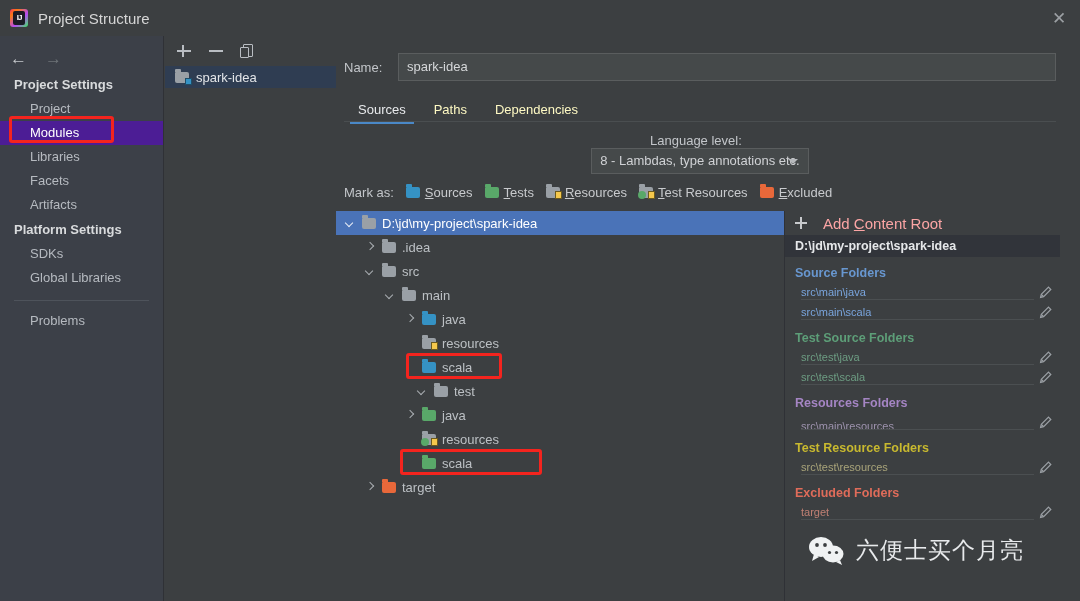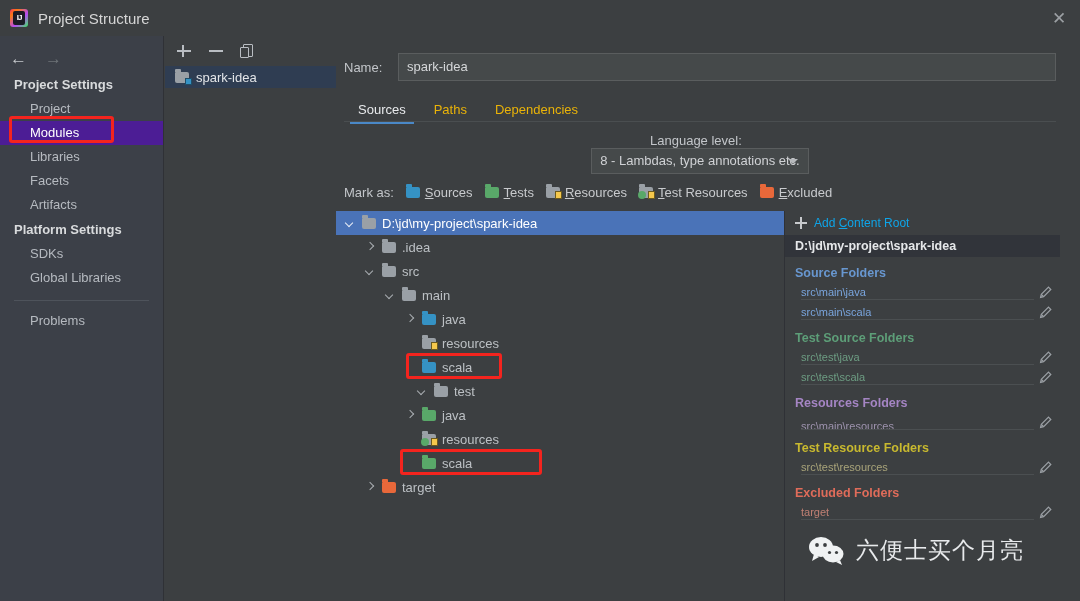--- a/index.html
+++ b/index.html
@@ -96,21 +96,21 @@
 
   #name-row { position:absolute; left:8px; top:16px; width:712px; height:30px; display:flex; align-items:center; }
   #name-label { width:54px; font-size:13px; color:#c3c6ca; }
   #name-input {
     flex:1; height:28px; background:#45494a; border:1px solid #5a5d5e;
     color:#d5d7d9; font-size:13px; padding:0 8px; line-height:26px;
     font-family:"Liberation Sans", sans-serif;
   }
 
   #tabs { position:absolute; left:8px; top:58px; width:712px; height:30px; display:flex; align-items:flex-end; }
-  .tab { padding:4px 14px 7px 14px; font-size:13px; color:#eab308; position:relative; }
+  .tab { padding:4px 14px 7px 14px; font-size:13px; color:#fef9c3; position:relative; }
   .tab.active { color:#e8eaec; }
   .tab.active::after {
     content:""; position:absolute; left:6px; right:6px; bottom:0; height:3px; background:#4a88c7;
   }
   #tabs-underline { position:absolute; left:8px; top:85px; width:712px; height:1px; background:#4a4e50; }
 
   #lang-row { position:absolute; left:8px; top:97px; width:712px; height:30px; display:flex; align-items:center;flex-direction:column; }
   #lang-label { width:100px; font-size:13px; color:#c3c6ca; }
   #lang-select {
     flex:1; height:26px; background:#45494a; border:1px solid #5a5d5e;
@@ -170,21 +170,21 @@
     border-right:1.6px solid #a9adb2; border-bottom:1.6px solid #a9adb2;
     transform:rotate(45deg);
   }
   .tree-row.selected .twisty.down::before { border-color:#e9eef6; }
 
   
   #rightpanel {
     position:absolute; left:448px; top:175px; width:276px; height:390px;
     background:#3c3f41; border-left:1px solid #2f3136;
   }
-  #add-root { height:24px; display:flex; align-items:center; gap:7px; padding-left:10px; font-size:12px; color:#0ea5e9; }
+  #add-root { height:24px; display:flex; align-items:center; gap:16px; padding-left:10px; font-size:15px; color:#fca5a5; }
   #add-plus { position:relative; width:12px; height:12px; }
   #add-plus::before, #add-plus::after { content:""; position:absolute; background:#c8cacd; }
   #add-plus::before { left:0; top:5px; width:12px; height:2px; }
   #add-plus::after { left:5px; top:0; width:2px; height:12px; }
 
   #root-path {
     height:22px; background:#31343a; color:#e6e8ea; font-weight:bold;
     font-size:12.5px; display:flex; align-items:center; padding-left:10px;
   }
   .grp-title { font-size:12.5px; font-weight:bold; padding:9px 0 2px 10px; }

